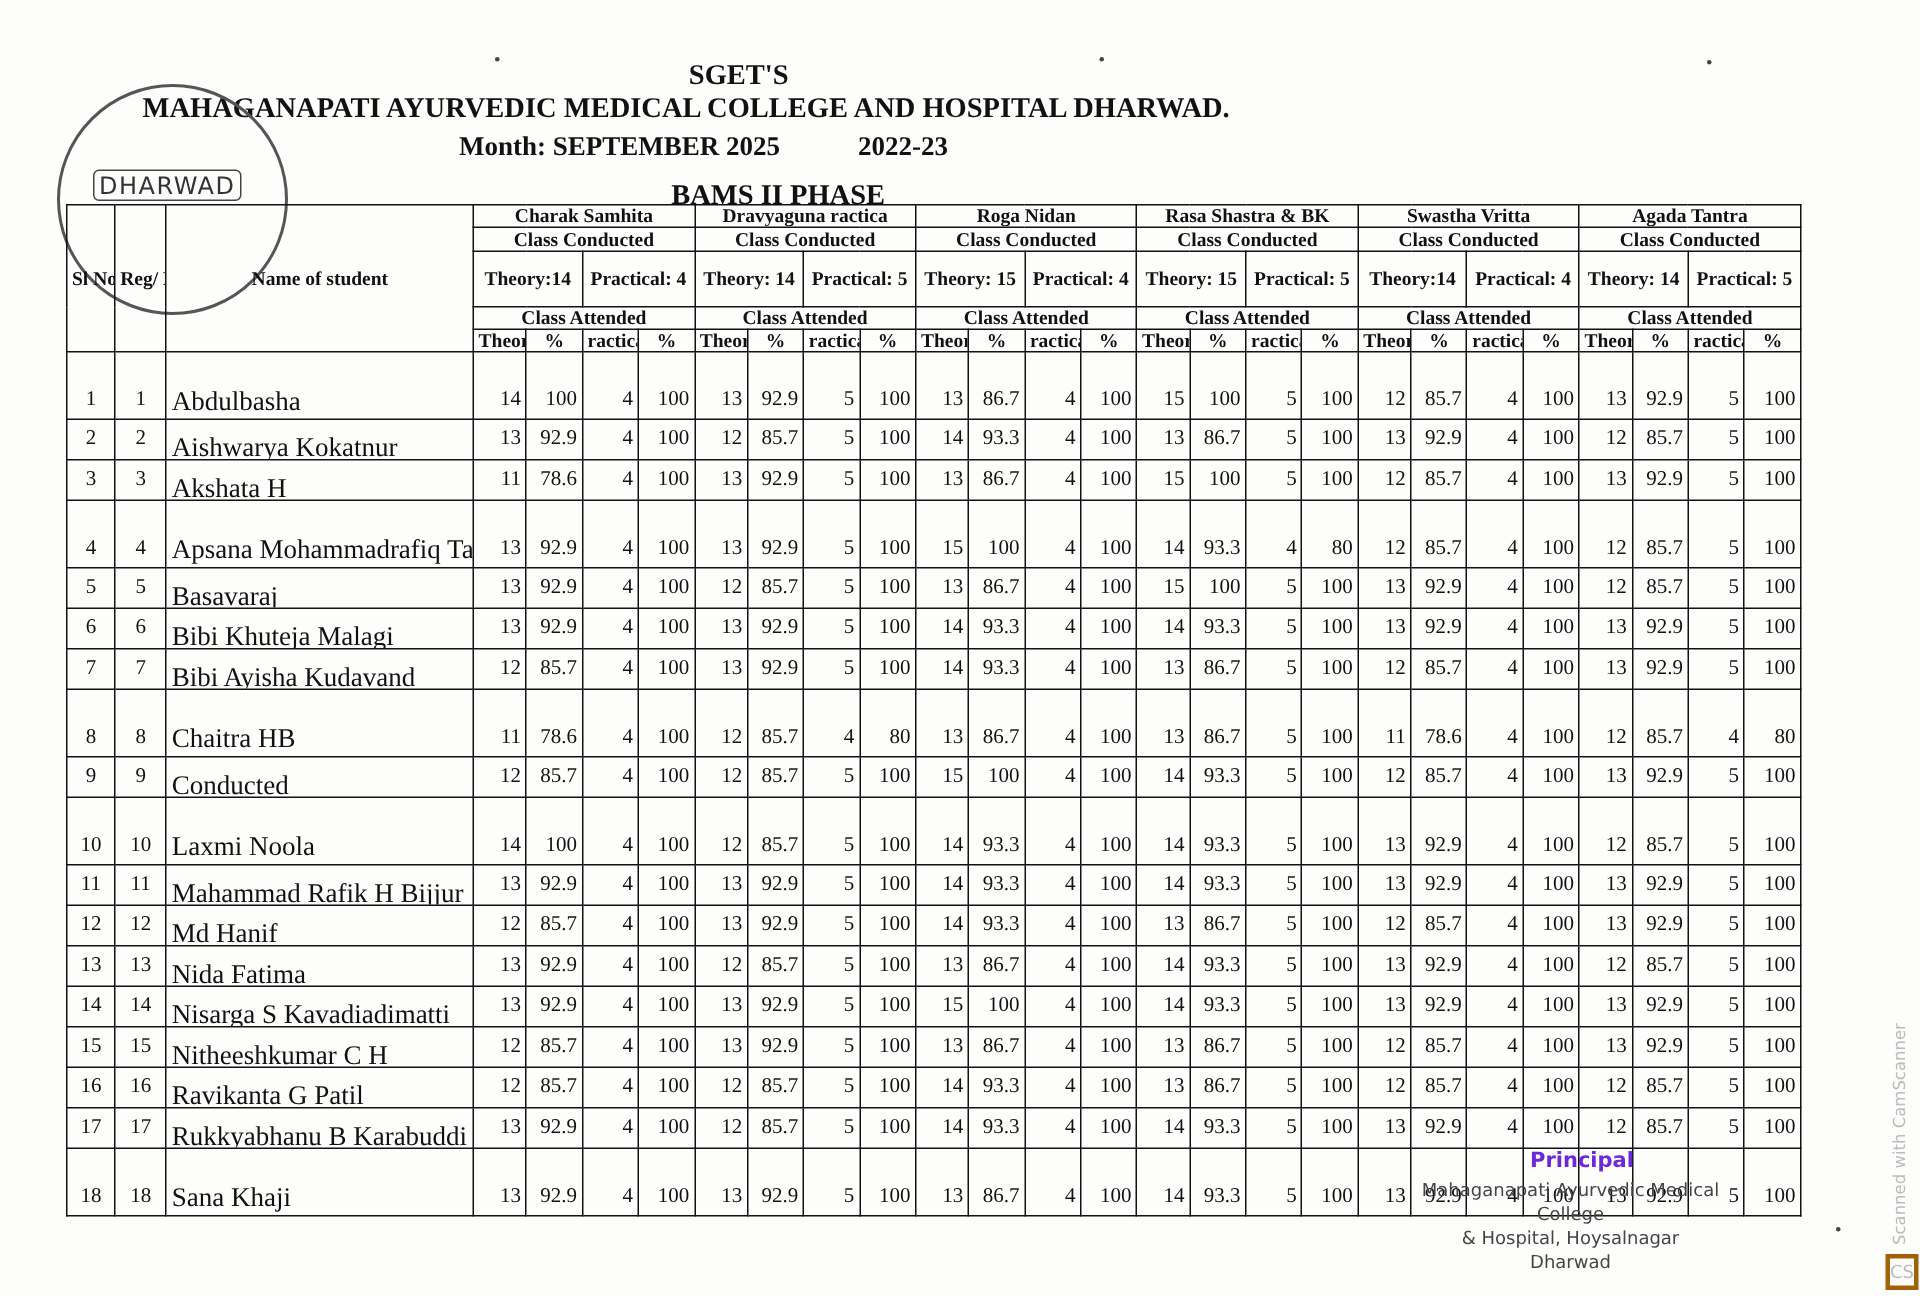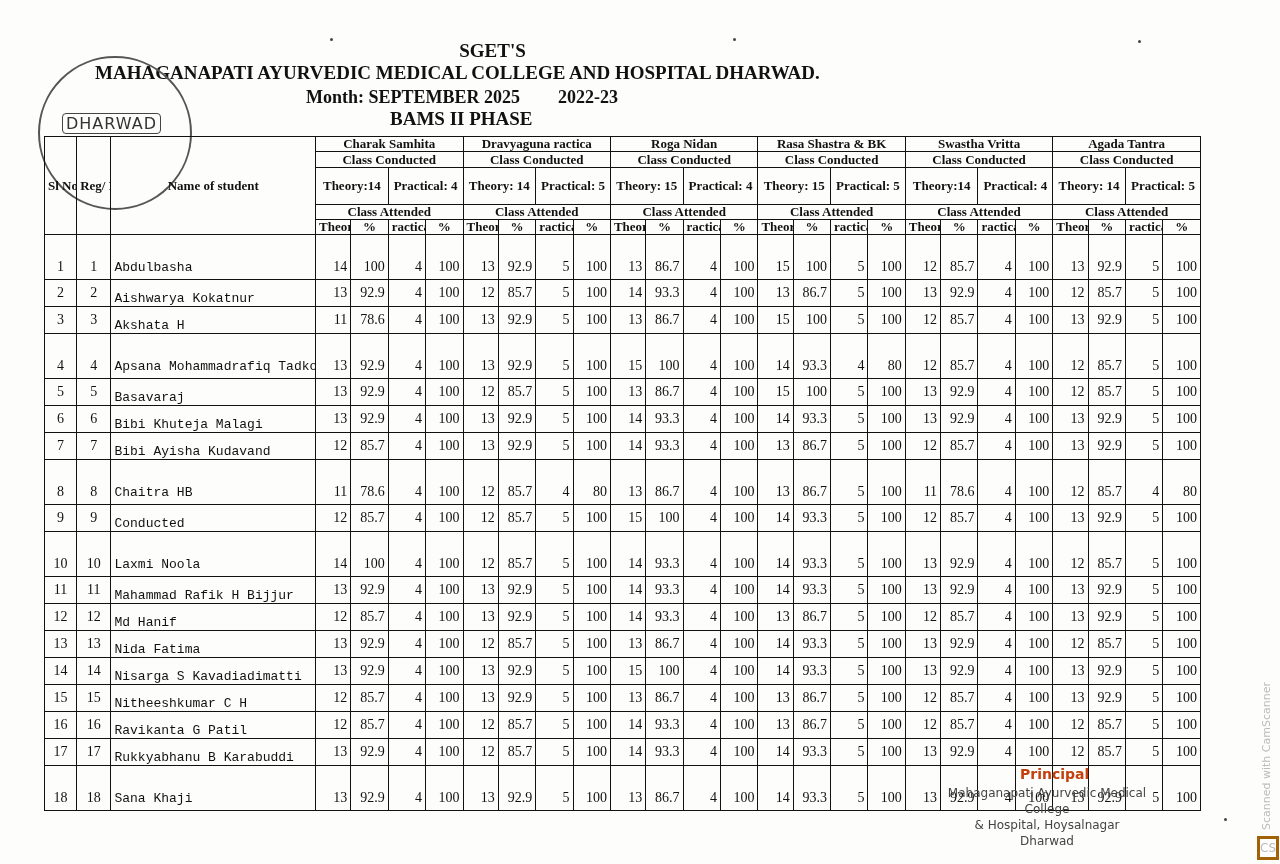--- a/index.html
+++ b/index.html
@@ -7,22 +7,22 @@
     width: 1280px; height: 864px; overflow: hidden;
     background: #fdfdfc;
     position: relative;
     font-family: "Liberation Serif", serif;
     color: #111;
   }
   .hdr { position: absolute; left: 0; width: 1280px; text-align: center; font-weight: bold; }
   #h1 { top: 40px; left: 0; width: 945px; font-size: 19px; padding-left: 20px; }
   #h2 { top: 62px; left: 95px; width: 760px; font-size: 19px; text-align: left; letter-spacing: 0px; }
   #h3 { top: 87px; left: 306px; width: 400px; font-size: 18px; text-align: left; }
-  #h3 .yr { margin-left: 38px; }
-  #h4 { top: 108px; left: 390px; width: 200px; font-size: 19px; text-align: left; }
+  #h3 .yr { margin-left: 52px; }
+  #h4 { top: 120px; left: 390px; width: 200px; font-size: 19px; text-align: right; }
 
   .stamp {
     position: absolute; left: 38px; top: 56px; width: 150px; height: 150px;
     border: 2px solid #555; border-radius: 50%;
     clip-path: inset(0 0 0 0);
   }
   .stamp-text {
     position: absolute; left: 62px; top: 113px; font-family: "DejaVu Sans", sans-serif;
     font-size: 16px; color: #333; letter-spacing: 1px;
     border: 1.5px solid #444; border-radius: 4px; padding: 0 3px; background: transparent;
@@ -39,26 +39,26 @@
   table.att th { font-weight: bold; font-size: 13px; text-align: center; line-height: 14px; }
   th.sub { font-size: 10px; padding: 0; line-height: 11px; }
   th.subj { height: 14px; }
   th.cc { height: 15px; }
   th.tp { height: 36px; white-space: normal; }
   th.ca { height: 14px; }
   th.hdr-left { vertical-align: middle; white-space: normal; }
   td { font-size: 14px; text-align: right; height: 26px; }
   td.num { font-family: "Liberation Serif", serif; }
   td.c { text-align: center; }
-  td.name { text-align: left; font-family: Liberation Mono, monospace; font-size: 13px; white-space: normal; line-height: 15px; vertical-align: bottom; padding-bottom: 3px;}
+  td.name { text-align: left; font-family: Liberation Serif, serif; font-size: 18px; white-space: normal; line-height: 15px; vertical-align: bottom; padding-bottom: 3px;}
   tr.tall td { height: 40px; vertical-align: bottom; padding-bottom: 4px; }
 
   .principal {
     position: absolute; left: 1020px; top: 766px;
-    font-family: "DejaVu Sans", sans-serif; font-weight: bold; font-size: 14px; color: #c2410c;
+    font-family: "DejaVu Sans", sans-serif; font-weight: bold; font-size: 14px; color: #6d28d9;
   }
   .principal-sub {
     position: absolute; left: 932px; top: 785px; width: 230px; text-align: center;
     font-family: "DejaVu Sans", sans-serif; font-size: 12px; color: #444; line-height: 16px;
   }
   .watermark {
     position: absolute; left: 1256px; top: 690px; width: 20px; height: 170px;
     color: #bbb; font-family: "DejaVu Sans", sans-serif; font-size: 11px;
   }
   .watermark .txt {

